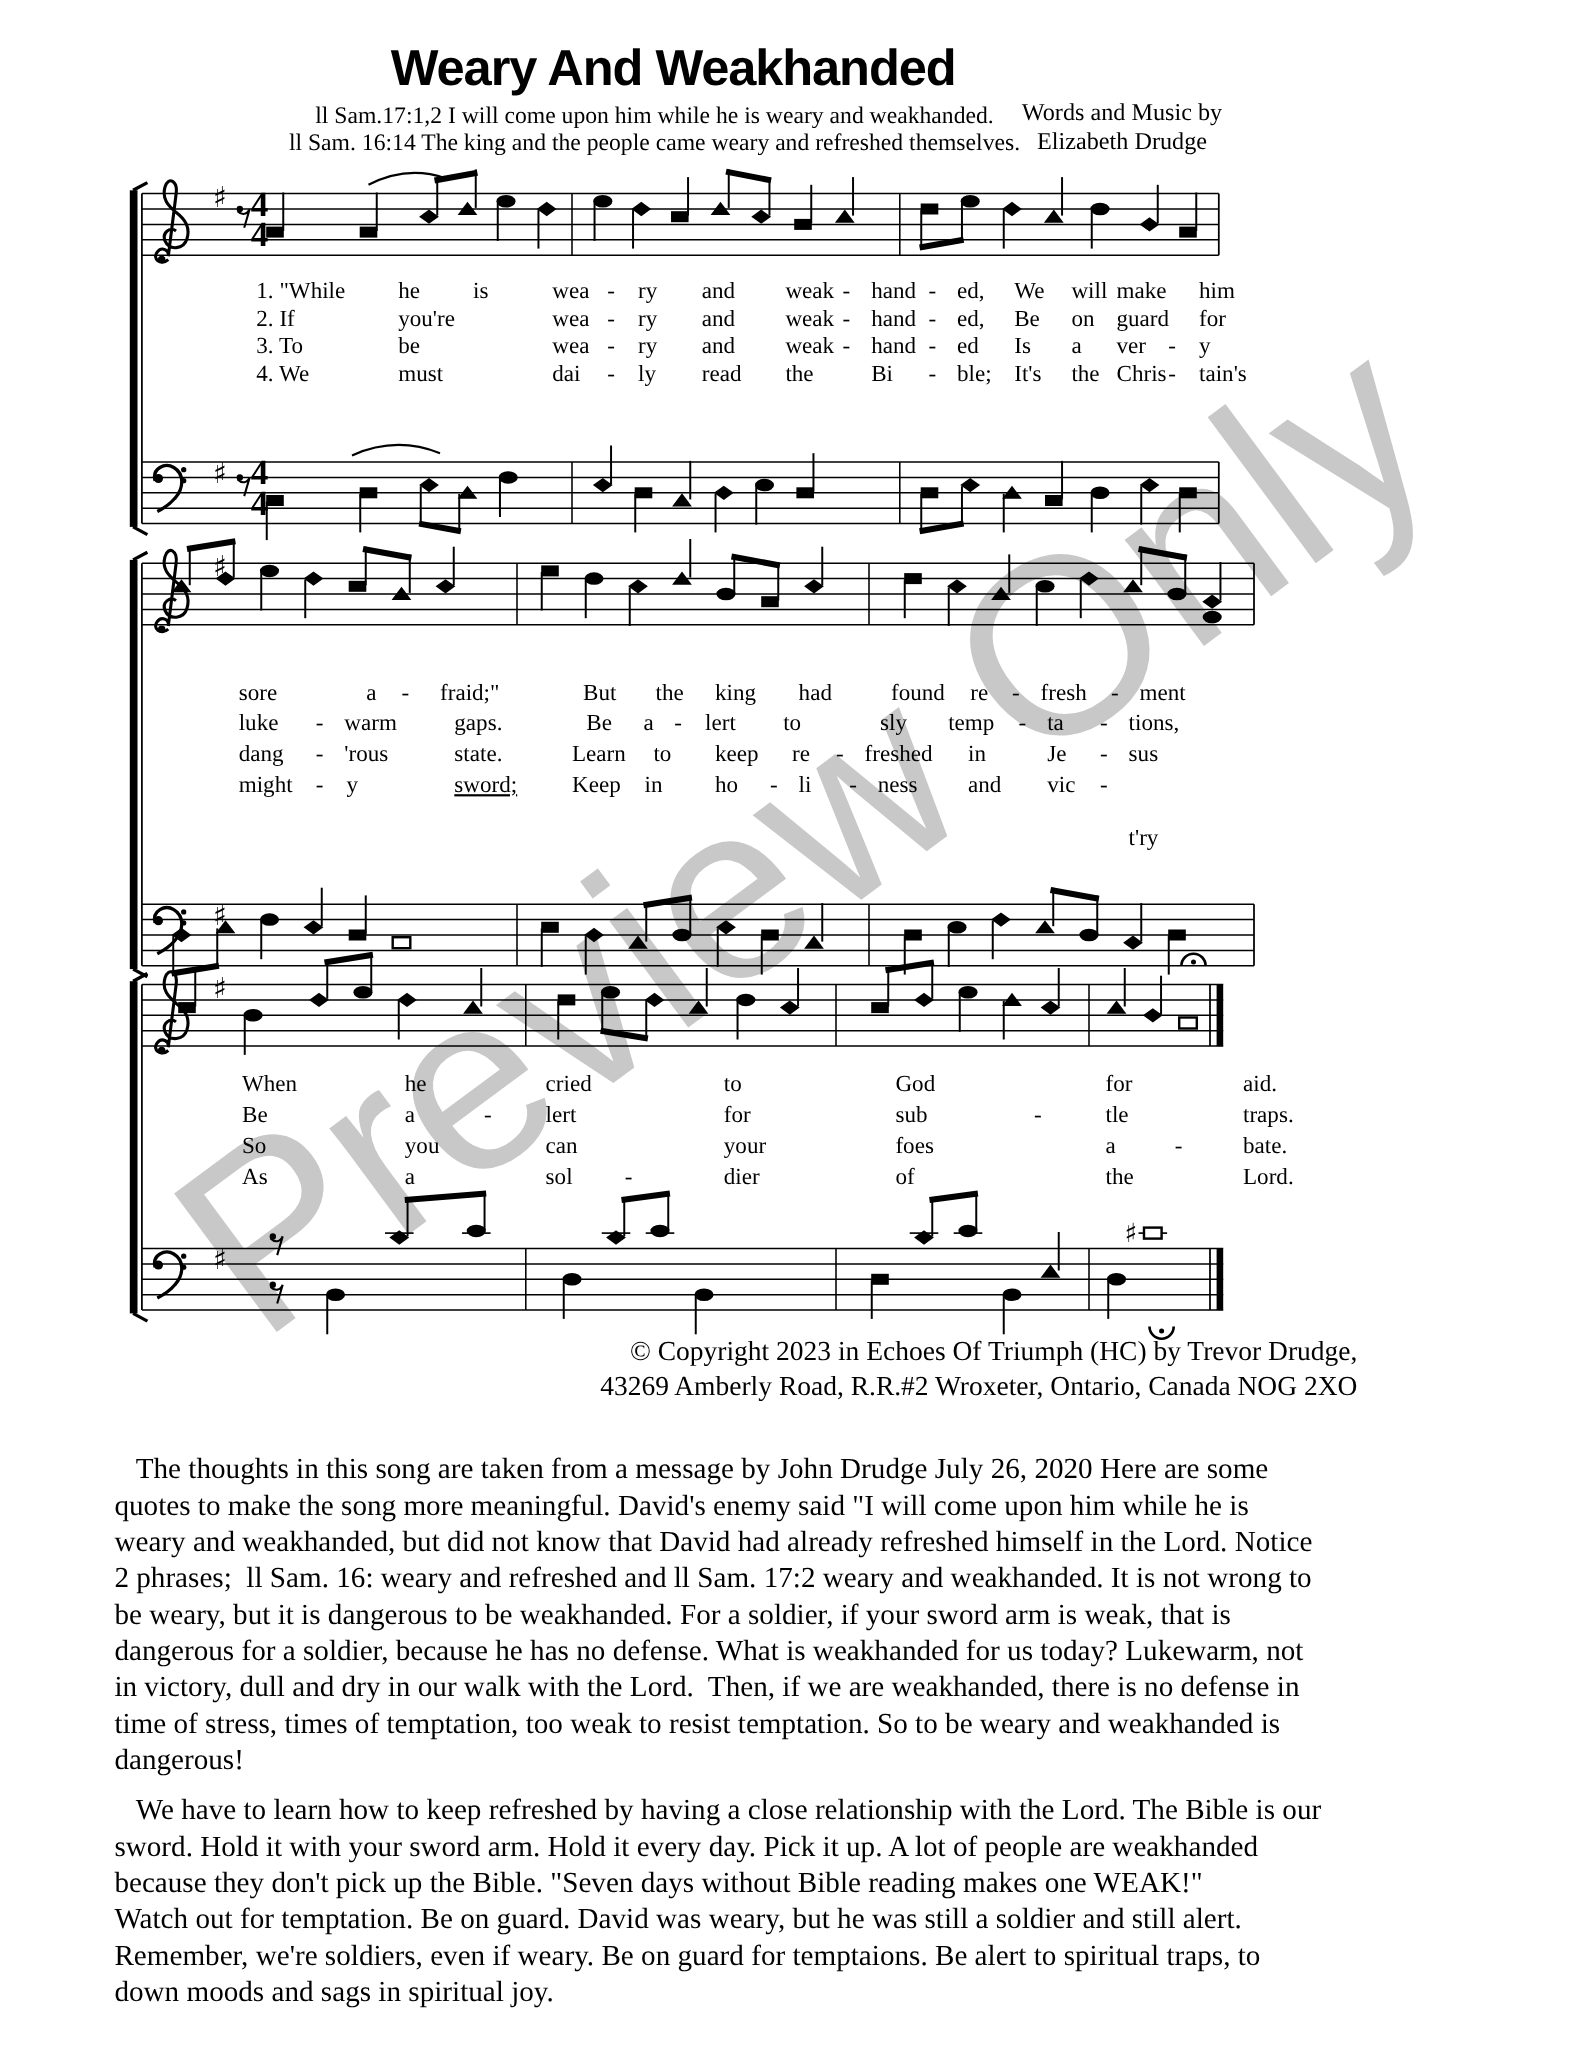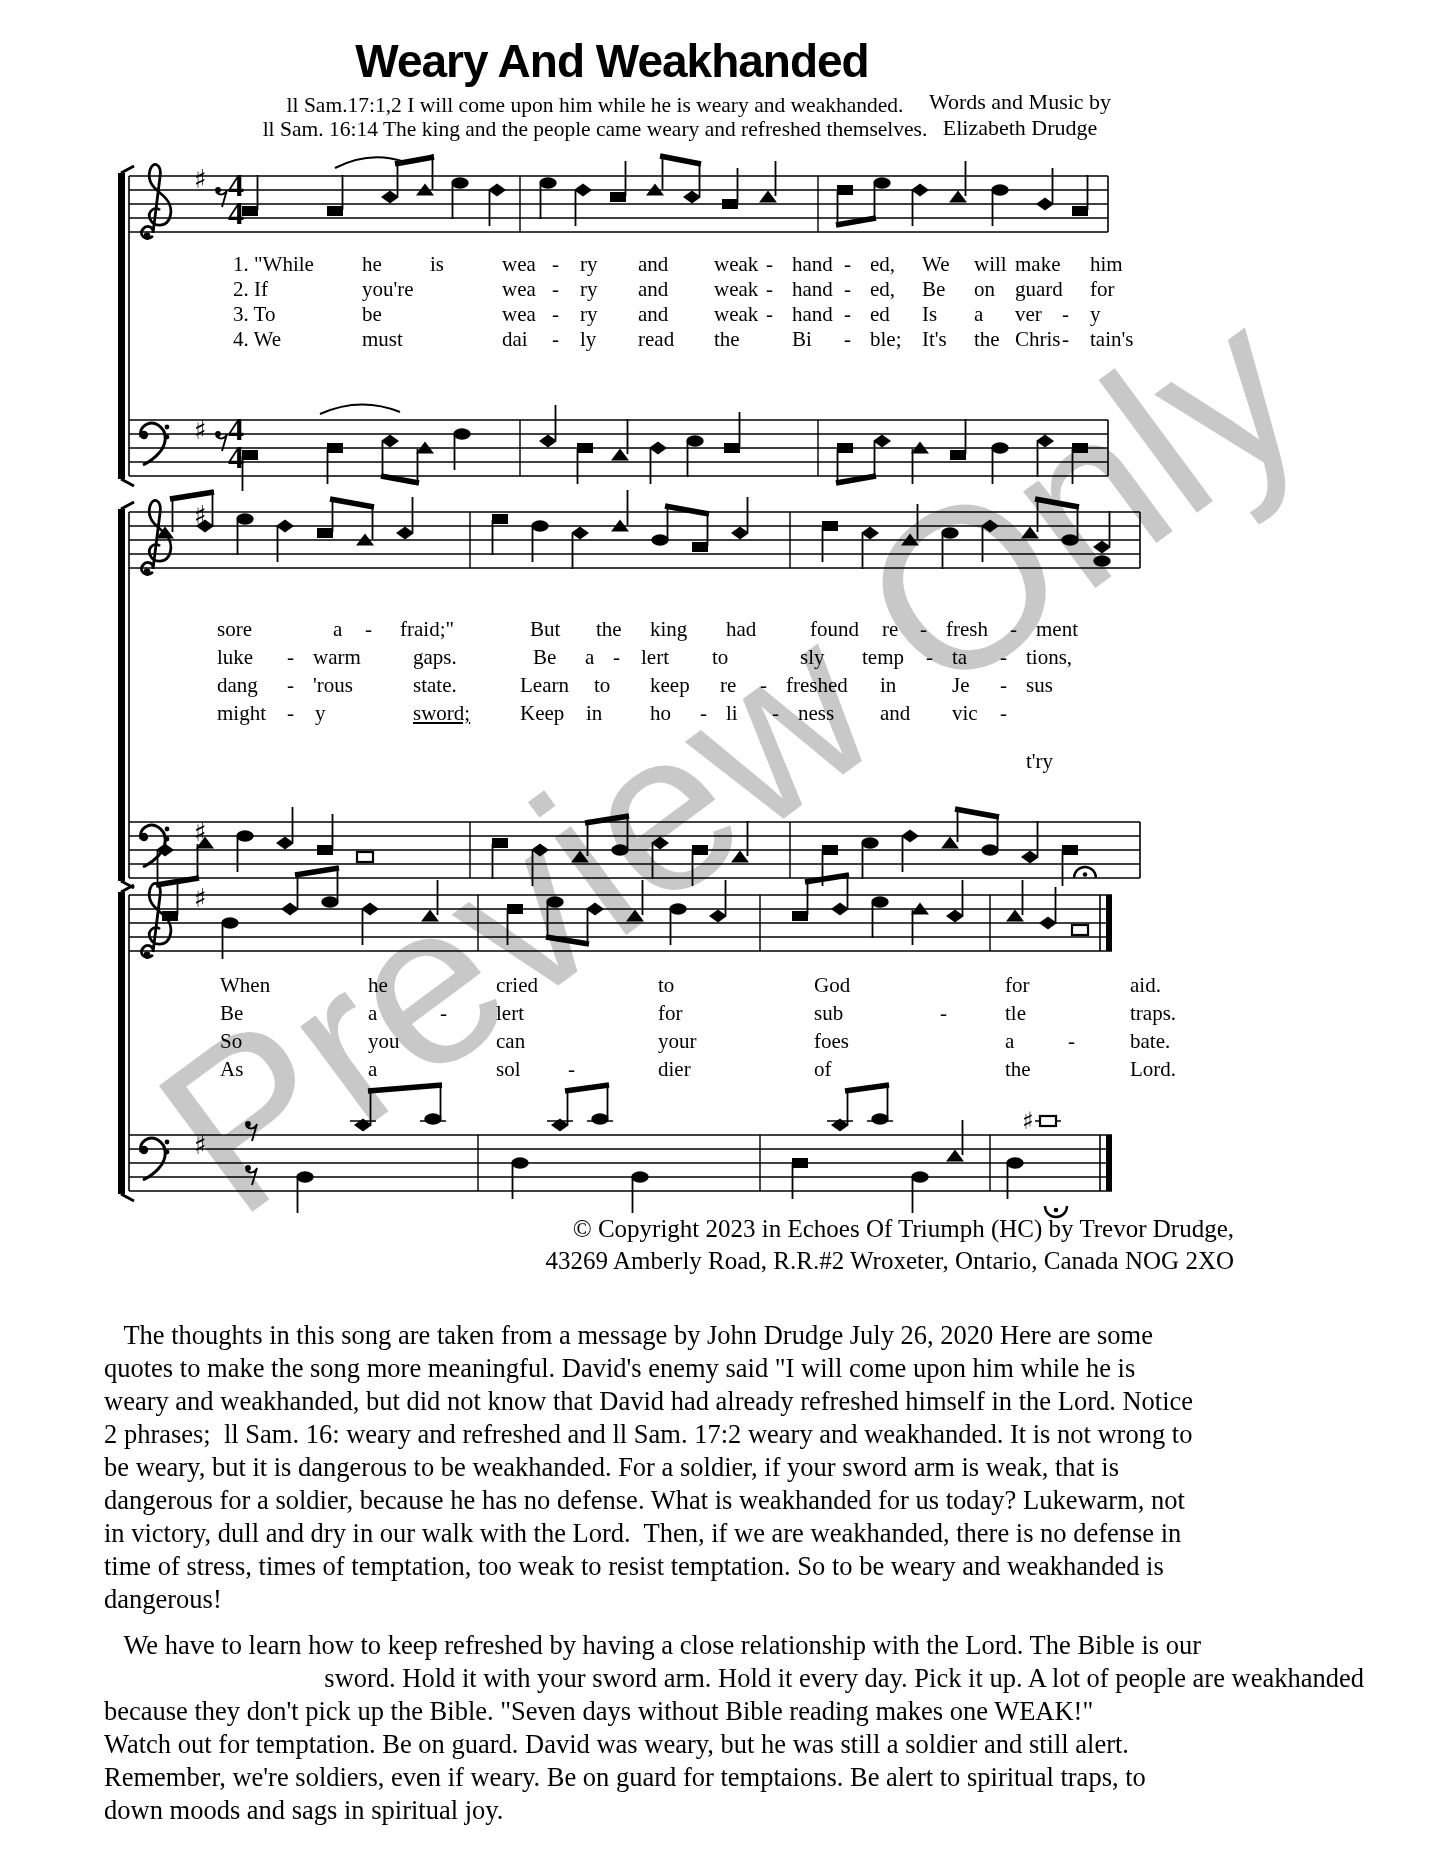--- a/index.html
+++ b/index.html
@@ -582,20 +582,20 @@
         <div class="pline" style="top: 66px;">weary and weakhanded, but did not know that David had already refreshed himself in the Lord. Notice</div>
         <div class="pline" style="top: 99px;">2 phrases;  ll Sam. 16: weary and refreshed and ll Sam. 17:2 weary and weakhanded. It is not wrong to</div>
         <div class="pline" style="top: 132px;">be weary, but it is dangerous to be weakhanded. For a soldier, if your sword arm is weak, that is</div>
         <div class="pline" style="top: 165px;">dangerous for a soldier, because he has no defense. What is weakhanded for us today? Lukewarm, not</div>
         <div class="pline" style="top: 198px;">in victory, dull and dry in our walk with the Lord.  Then, if we are weakhanded, there is no defense in</div>
         <div class="pline" style="top: 231px;">time of stress, times of temptation, too weak to resist temptation. So to be weary and weakhanded is</div>
         <div class="pline" style="top: 264px;">dangerous!</div>
       </div>
     <div id="para2" class="para" style="top: 1630px;">
         <div class="pline" style="top: 0px;">   We have to learn how to keep refreshed by having a close relationship with the Lord. The Bible is our</div>
-        <div class="pline" style="top: 33px; text-align: right;">sword. Hold it with your sword arm. Hold it every day. Pick it up. A lot of people are weakhanded</div>
+        <div class="pline" style="top: 33px;">sword. Hold it with your sword arm. Hold it every day. Pick it up. A lot of people are weakhanded</div>
         <div class="pline" style="top: 66px;">because they don't pick up the Bible. "Seven days without Bible reading makes one WEAK!"</div>
         <div class="pline" style="top: 99px;">Watch out for temptation. Be on guard. David was weary, but he was still a soldier and still alert.</div>
         <div class="pline" style="top: 132px;">Remember, we're soldiers, even if weary. Be on guard for temptaions. Be alert to spiritual traps, to</div>
         <div class="pline" style="top: 165px;">down moods and sags in spiritual joy.</div>
       </div>
   </div>
 </div>
 
 </body></html>

